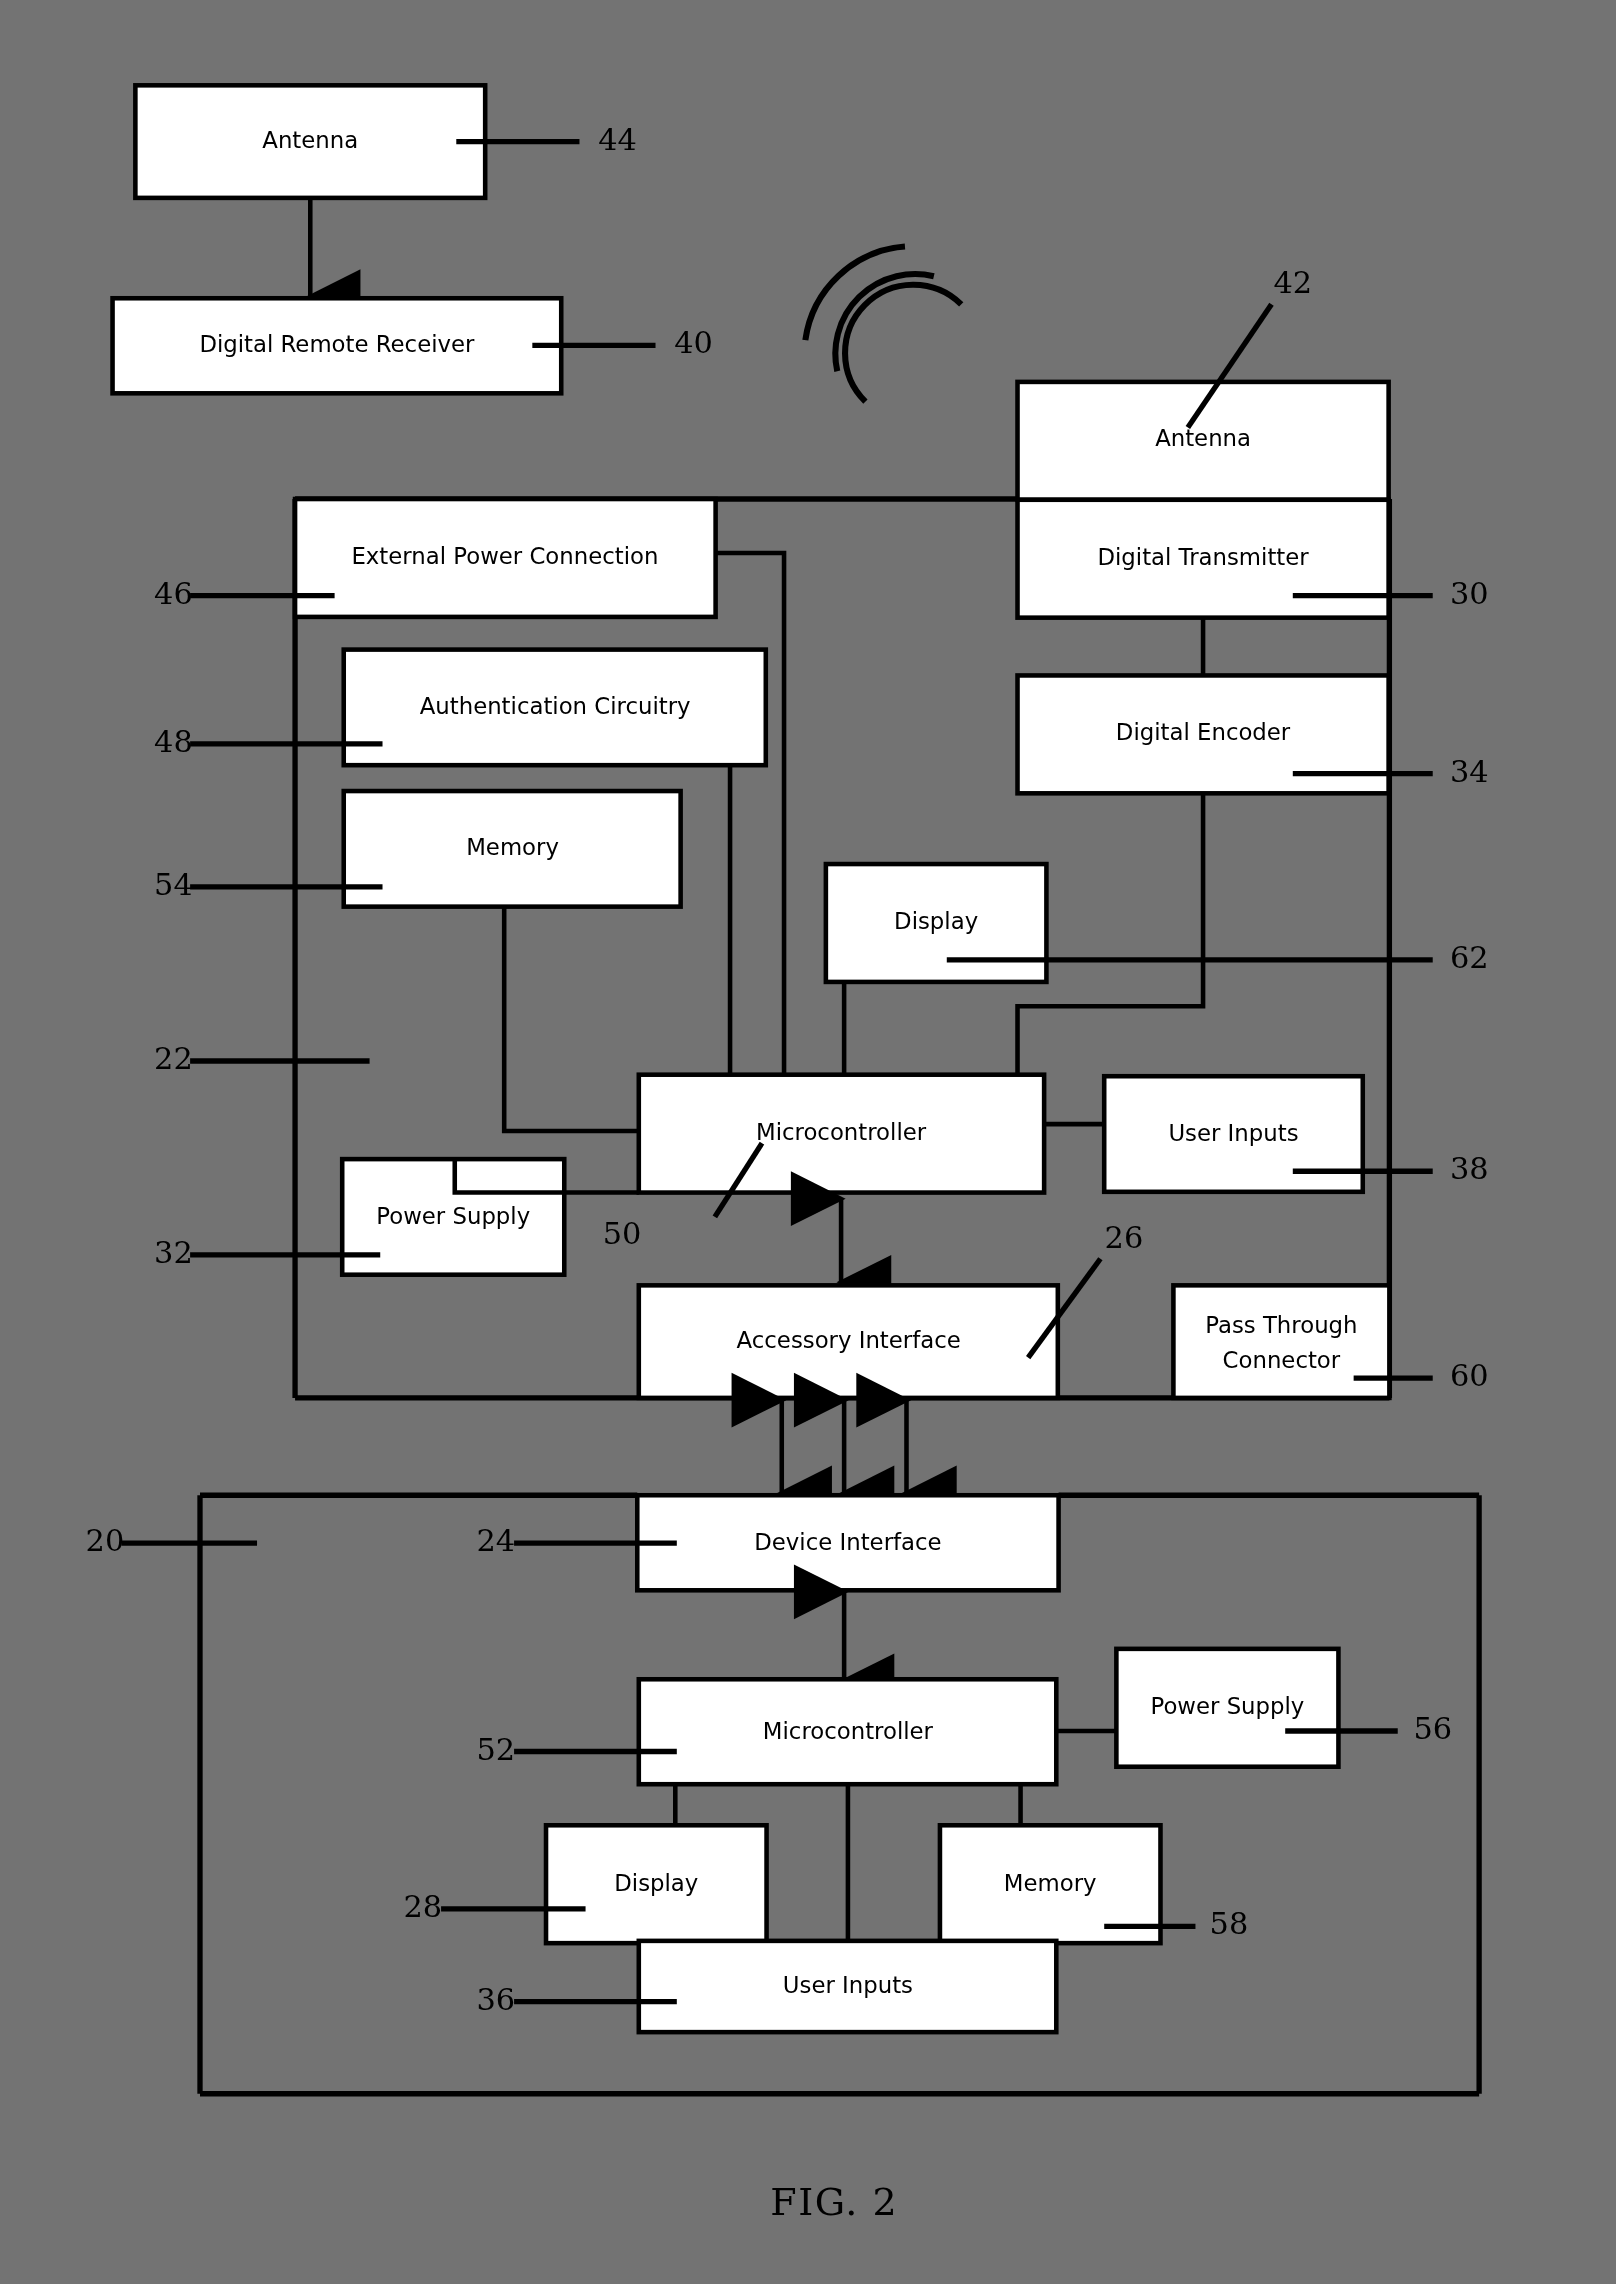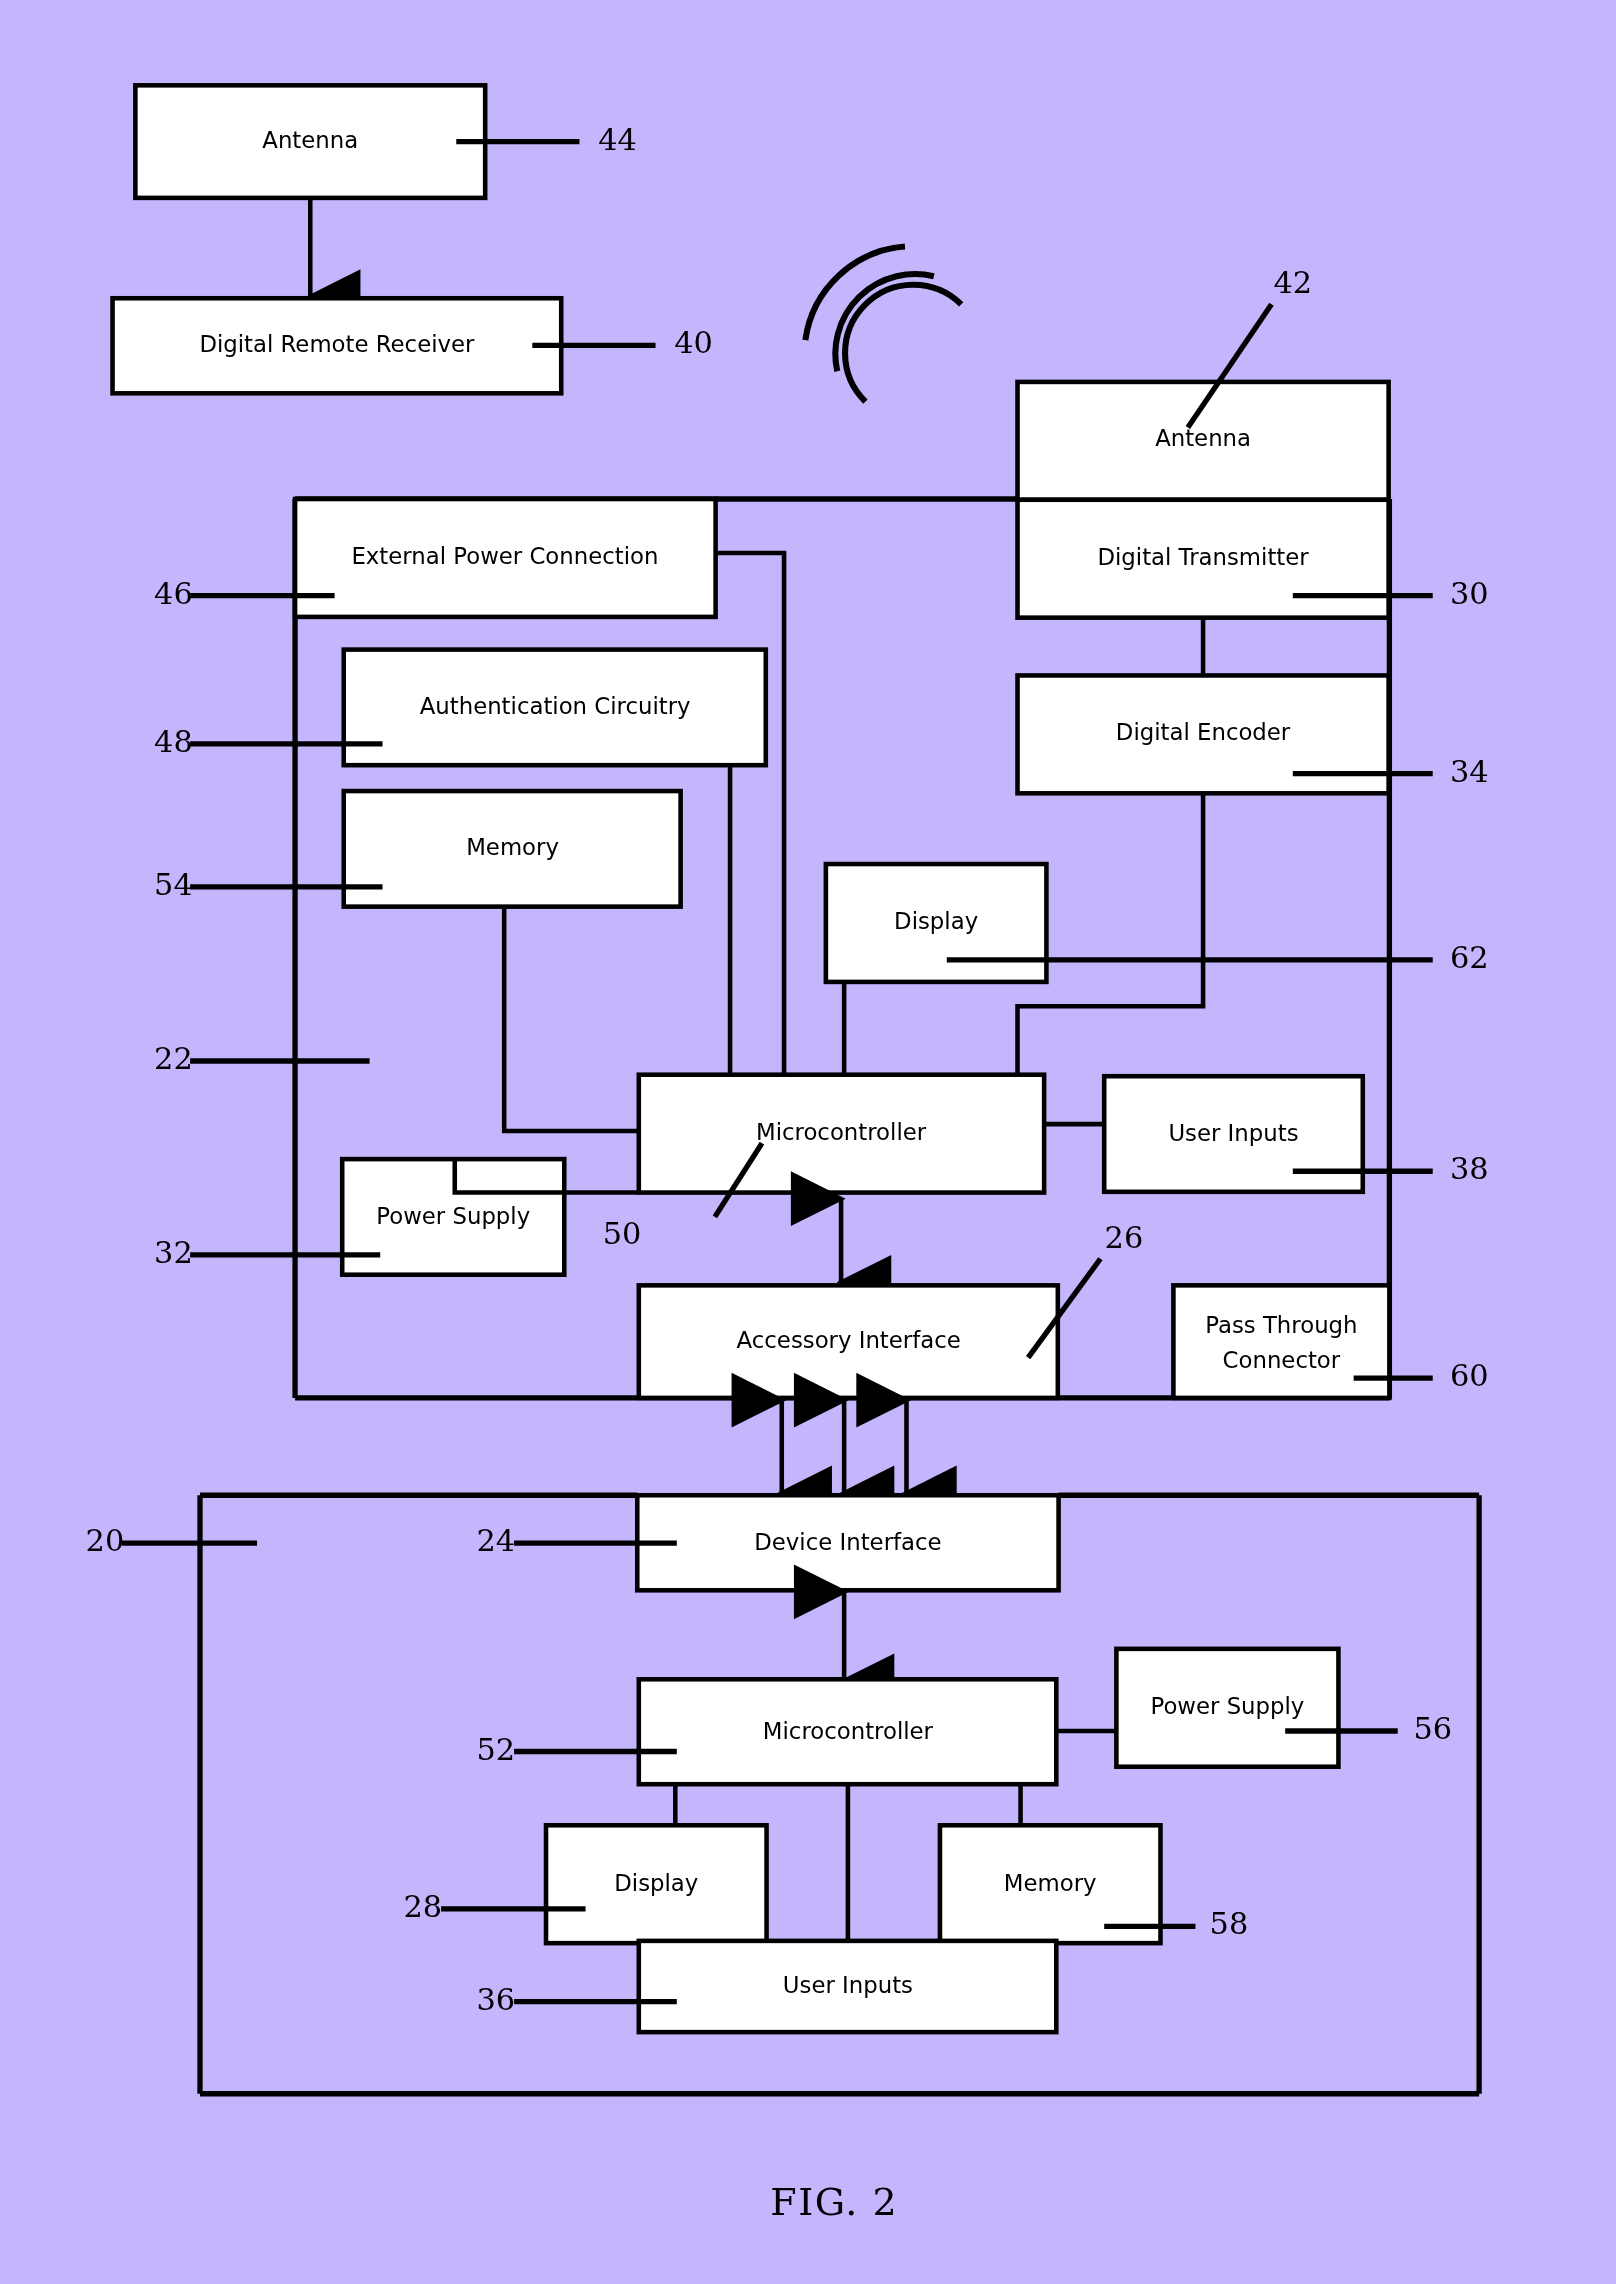--- a/index.html
+++ b/index.html
@@ -10,21 +10,21 @@
   body {
     width: 1616px;
     height: 2284px;
     font-family: "DejaVu Sans", sans-serif;
     overflow: hidden;
   }
   #figure-root {
     position: relative;
     width: 1616px;
     height: 2284px;
-    background: #c4b5fd;
+    background: #737373;
   }
   svg.diagram {
     display: block;
     width: 1616px;
     height: 2284px;
   }
   .blk {
     fill: #ffffff;
     stroke: #000000;
     stroke-width: 6;

